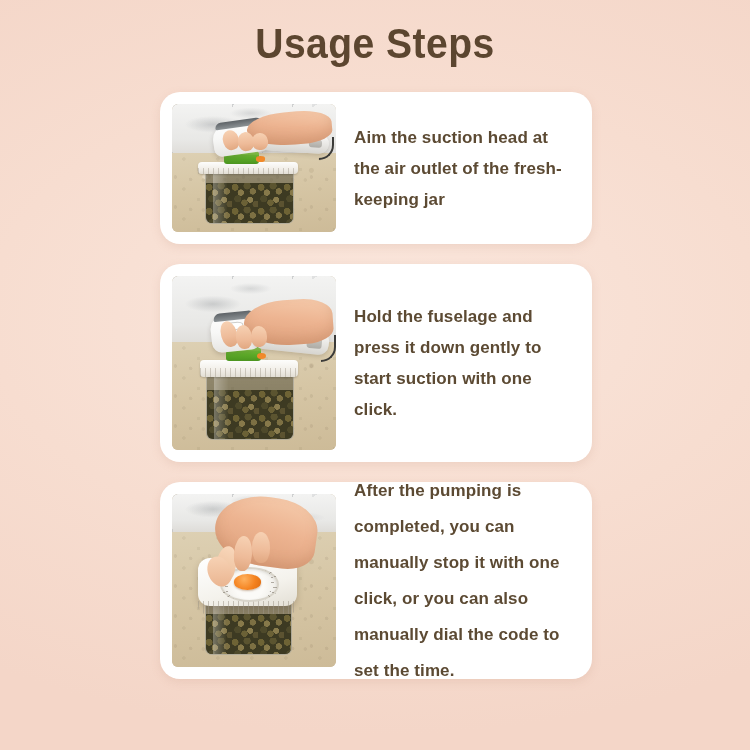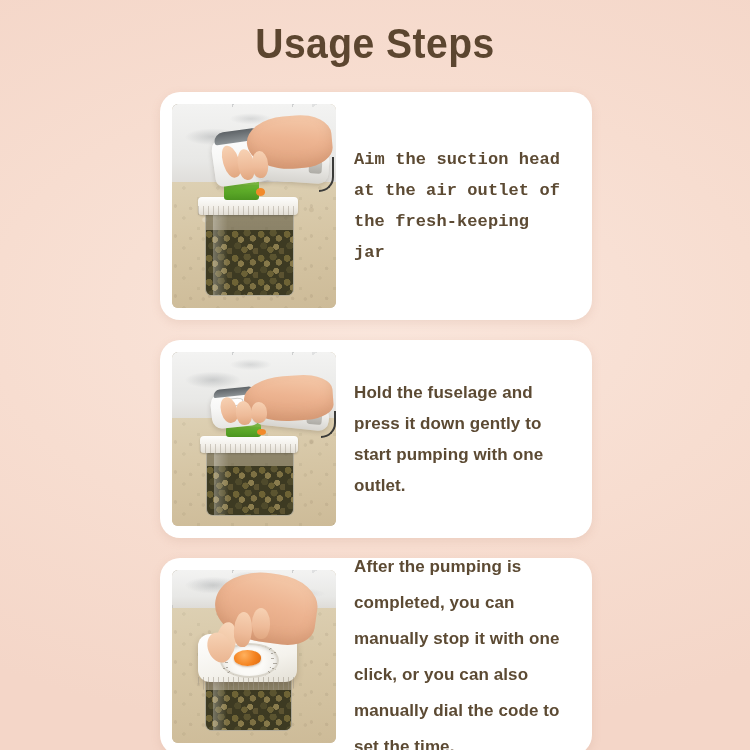--- a/index.html
+++ b/index.html
@@ -50,21 +50,21 @@
     background: #ffffff;
     border-radius: 20px;
     box-shadow: 0 3px 10px rgba(190, 140, 115, 0.18);
     display: flex;
     align-items: center;
     box-sizing: border-box;
     padding: 12px;
     margin-bottom: 20px;
     overflow: hidden;
   }
-  .card-1 { height: 228px; font-family: Liberation Mono, monospace; }
+  .card-1 { height: 152px; }
   .card-2 { height: 198px; }
   .card-3 { height: 197px; }
 
   .photo {
     position: relative;
     width: 164px;
     height: 100%;
     border-radius: 6px;
     overflow: hidden;
     flex: none;
@@ -430,21 +430,21 @@
             <div class="handle-grip"></div>
           </div>
           <div class="cord"></div>
 
           <div class="hand"></div>
           <div class="finger f1"></div>
           <div class="finger f2"></div>
           <div class="finger f3"></div>
         </div>
       </div>
-      <div class="card-text">Hold the fuselage and press it down gently to start pumping with one outlet.</div>
+      <div class="card-text">Hold the fuselage and press it down gently to start suction with one click.</div>
     </div>
 
     <div class="card card-3">
       <div class="photo p3">
         <div class="scene">
           <div class="marble"></div>
           <div class="marble-edge"></div>
           <div class="counter"></div>
 
           <div class="jar">

